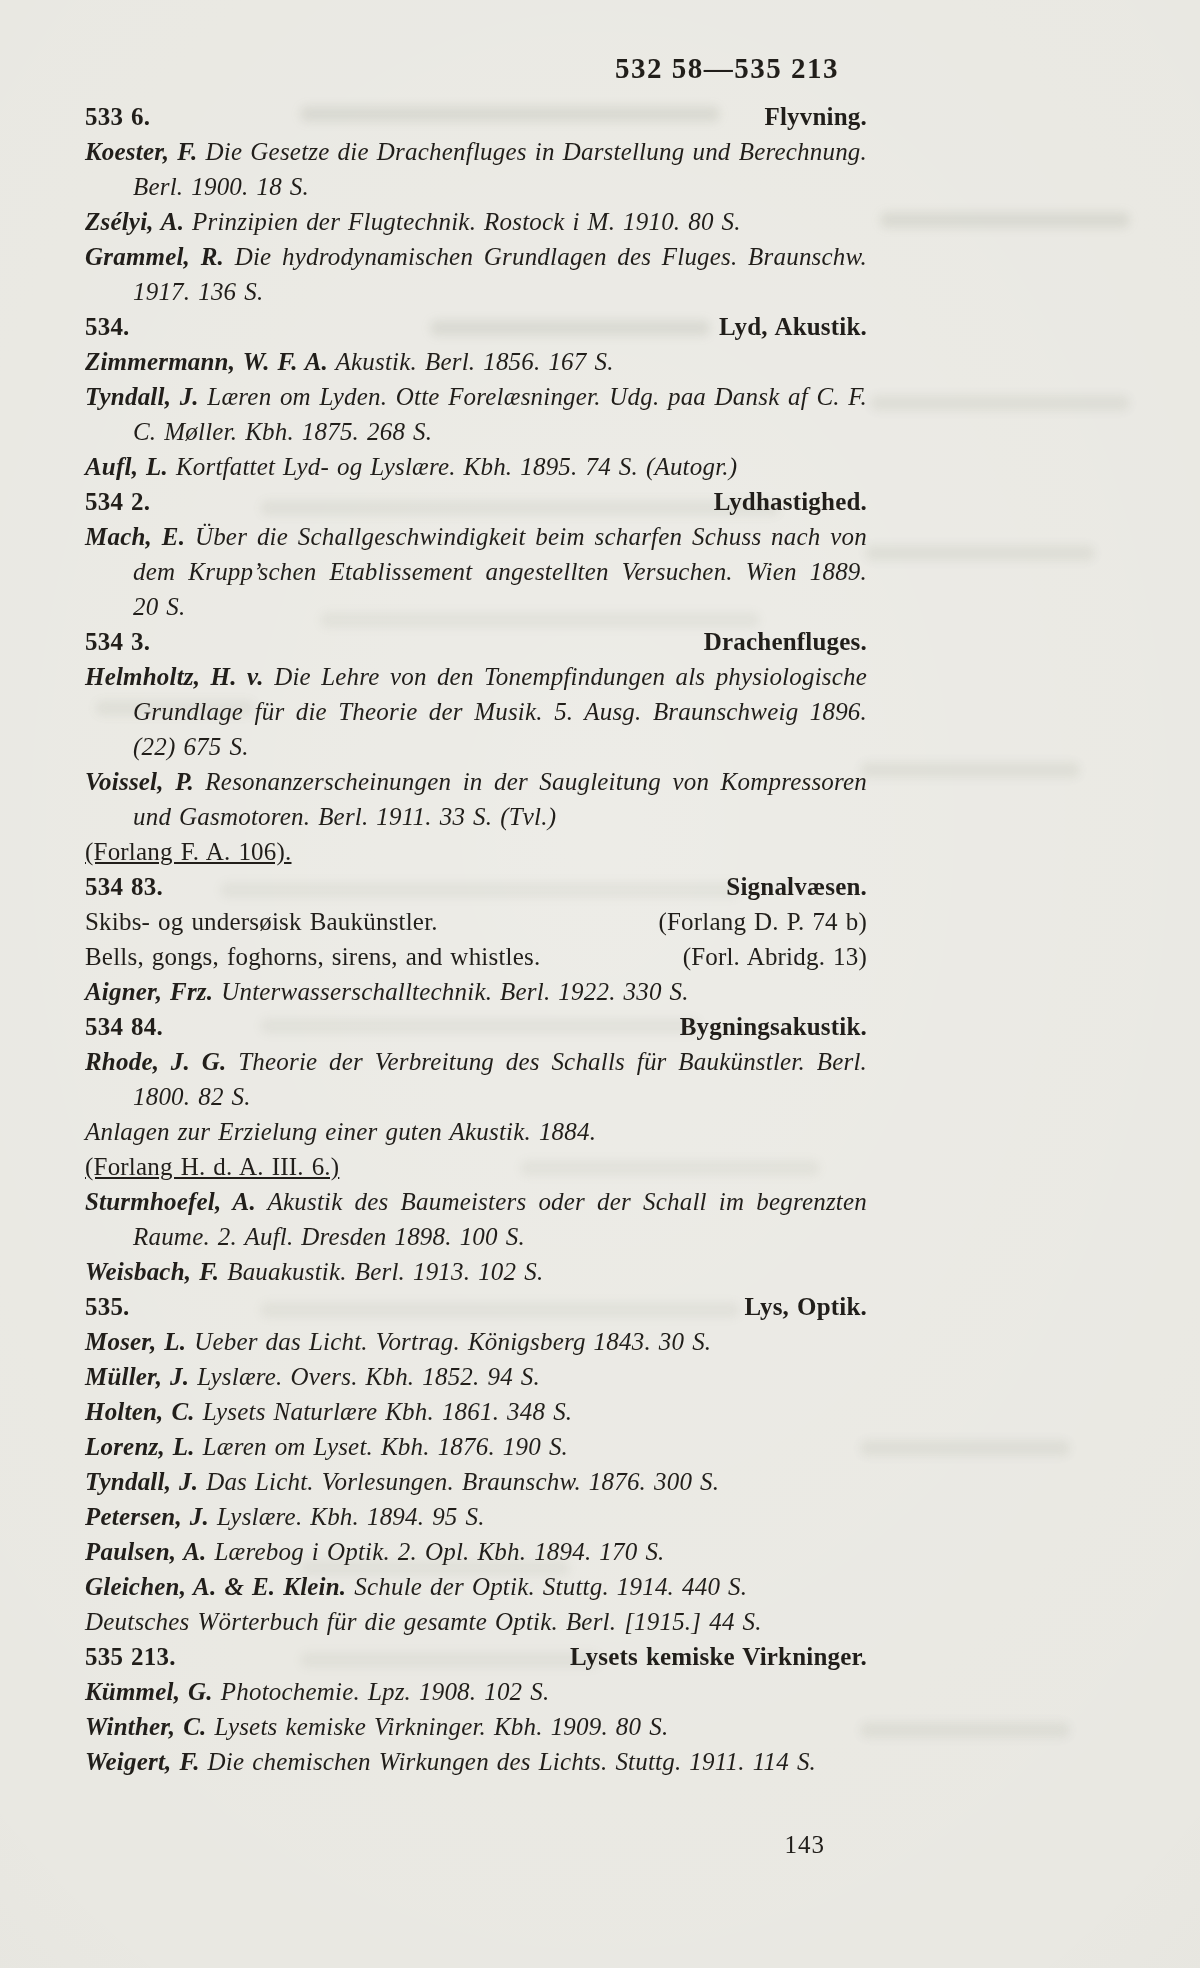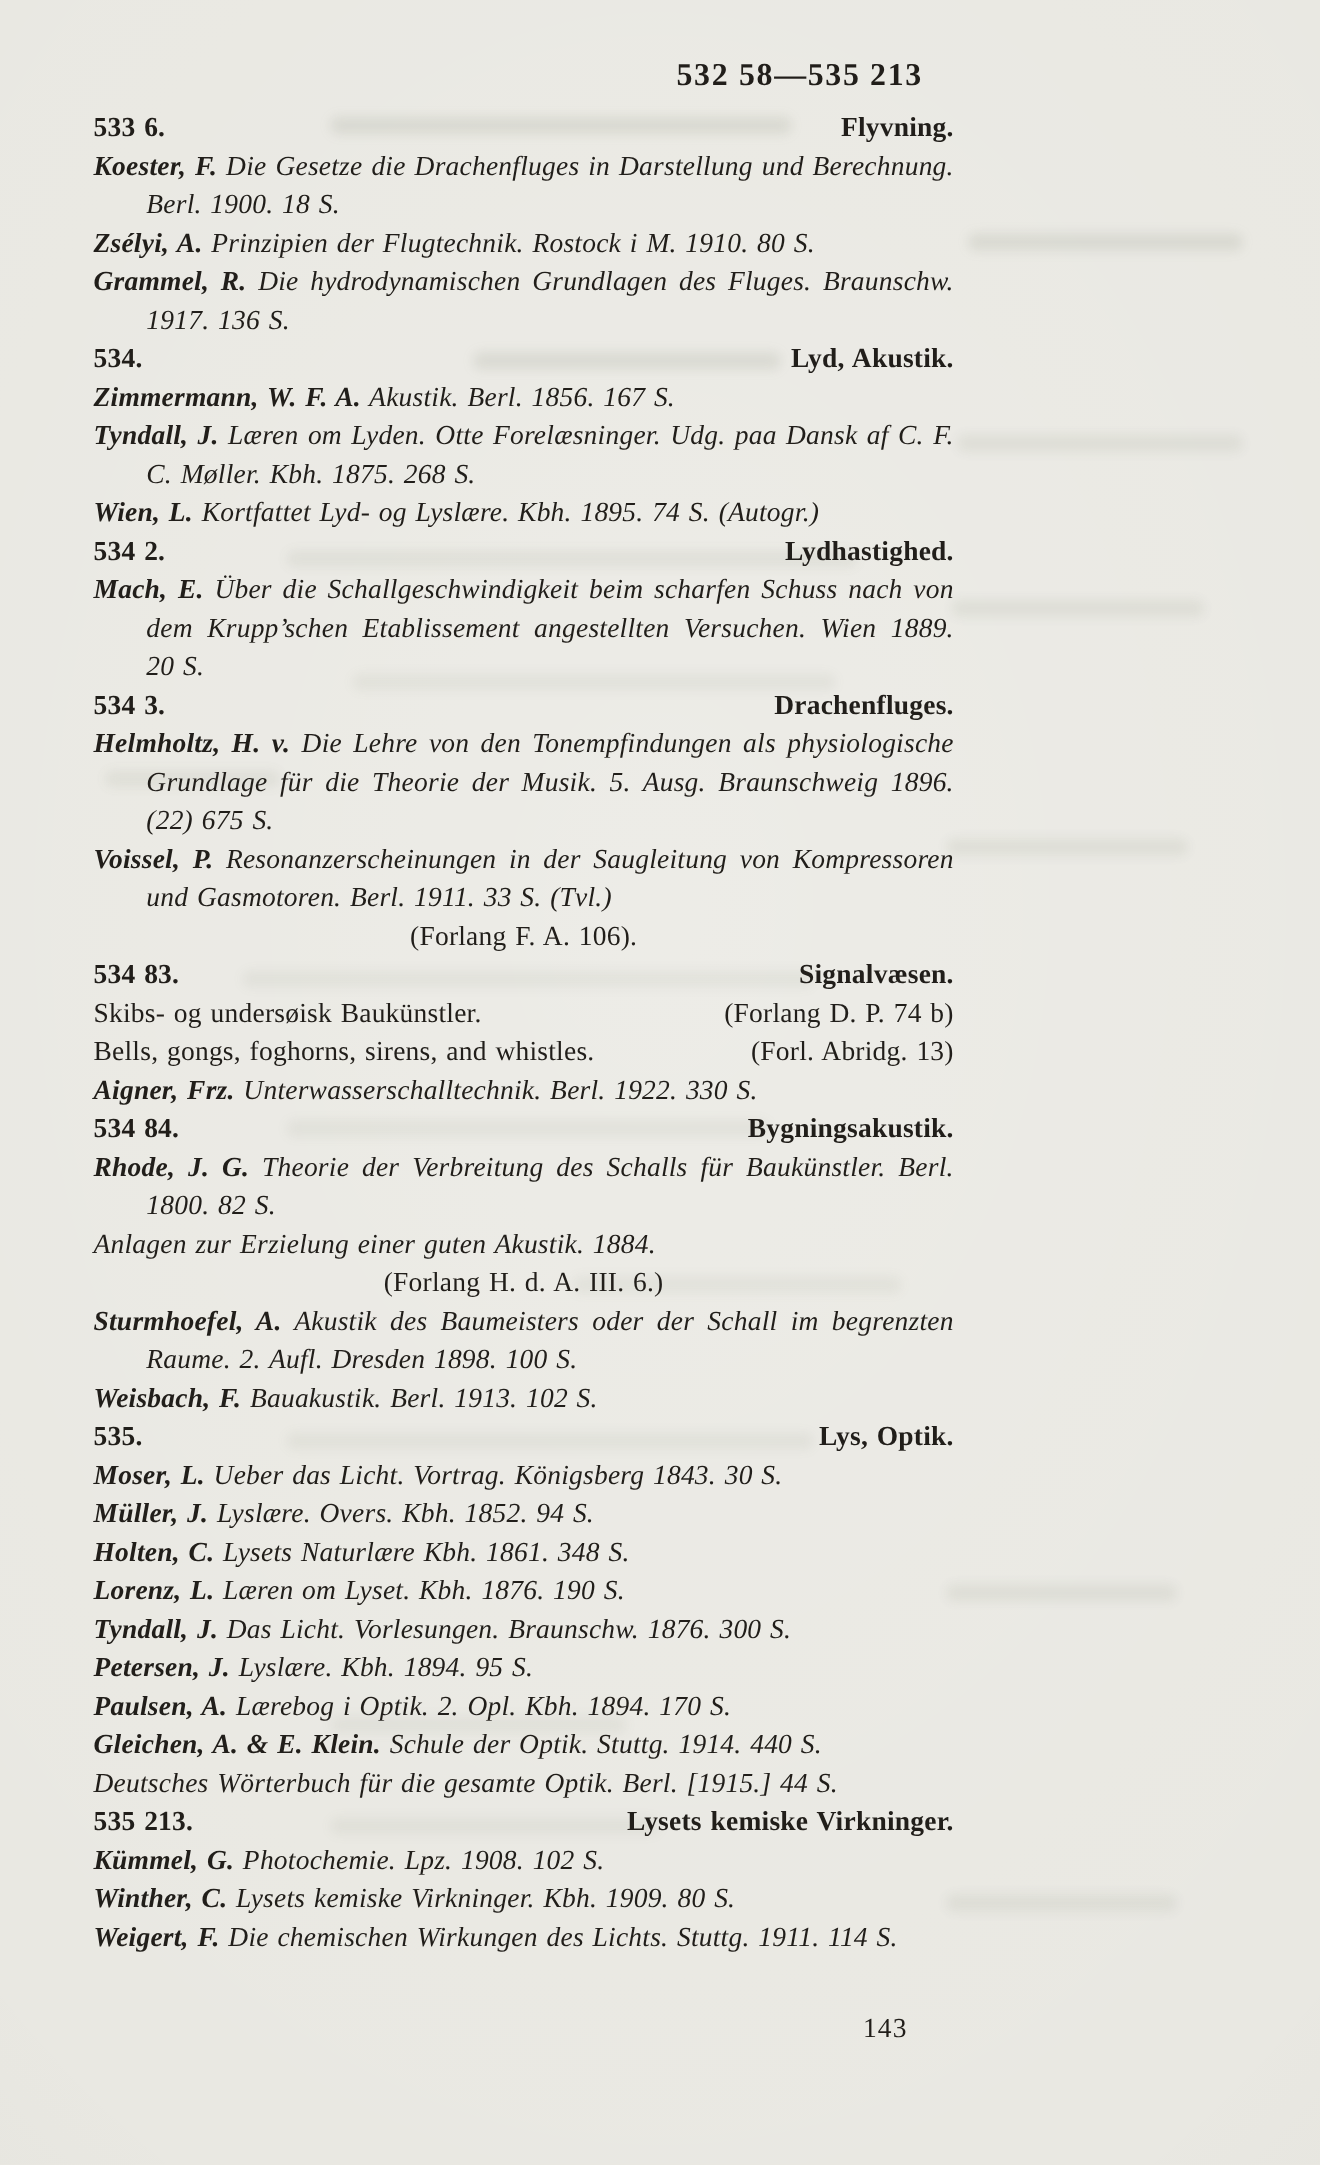--- a/index.html
+++ b/index.html
@@ -30,21 +30,21 @@
     font-size:25px;line-height:35px;word-spacing:0.06em;letter-spacing:0.2px;margin-left:28px;
   }
   .section-head{
     display:flex;justify-content:space-between;font-weight:700;
   }
   .entry{
     margin:0;padding-left:48px;text-indent:-48px;text-align:justify;font-style:italic;
   }
   .entry .author{font-weight:700;}
   .entry-row{display:flex;justify-content:space-between;}
-  .ref-line{text-align:center;}
+  .ref-line{text-align:left;text-decoration:underline;}
   .folio{
     position:absolute;top:1806px;left:43px;width:782px;
     text-align:right;font-size:25px;letter-spacing:1px;margin-top:25px;
   }
 </style>
 </head>
 <body>
 
 <div class="vignette"></div>
 
@@ -77,21 +77,21 @@
     </div>
     <p class="entry"><span class="author">Koester, F.</span> <span>Die Gesetze die Drachenfluges in Darstellung und Berechnung. Berl. 1900. 18 S.</span></p>
     <p class="entry"><span class="author">Zsélyi, A.</span> <span>Prinzipien der Flugtechnik. Rostock i M. 1910. 80 S.</span></p>
     <p class="entry"><span class="author">Grammel, R.</span> <span>Die hydrodynamischen Grundlagen des Fluges. Braunschw. 1917. 136 S.</span></p>
     <div class="section-head">
       <span>534.</span>
       <span>Lyd, Akustik.</span>
     </div>
     <p class="entry"><span class="author">Zimmermann, W. F. A.</span> <span>Akustik. Berl. 1856. 167 S.</span></p>
     <p class="entry"><span class="author">Tyndall, J.</span> <span>Læren om Lyden. Otte Forelæsninger. Udg. paa Dansk af C. F. C. Møller. Kbh. 1875. 268 S.</span></p>
-    <p class="entry"><span class="author">Wien, L.</span> <span>Kortfattet Lyd- og Lyslære. Kbh. 1895. 74 S. (Autogr.)</span></p>
+    <p class="entry"><span class="author">Aufl, L.</span> <span>Kortfattet Lyd- og Lyslære. Kbh. 1895. 74 S. (Autogr.)</span></p>
     <div class="section-head">
       <span>534 2.</span>
       <span>Lydhastighed.</span>
     </div>
     <p class="entry"><span class="author">Mach, E.</span> <span>Über die Schallgeschwindigkeit beim scharfen Schuss nach von dem Krupp’schen Etablissement angestellten Versuchen. Wien 1889. 20 S.</span></p>
     <div class="section-head">
       <span>534 3.</span>
       <span>Drachenfluges.</span>
     </div>
     <p class="entry"><span class="author">Helmholtz, H. v.</span> <span>Die Lehre von den Tonempfindungen als physiologische Grundlage für die Theorie der Musik. 5. Ausg. Braunschweig 1896. (22) 675 S.</span></p>

